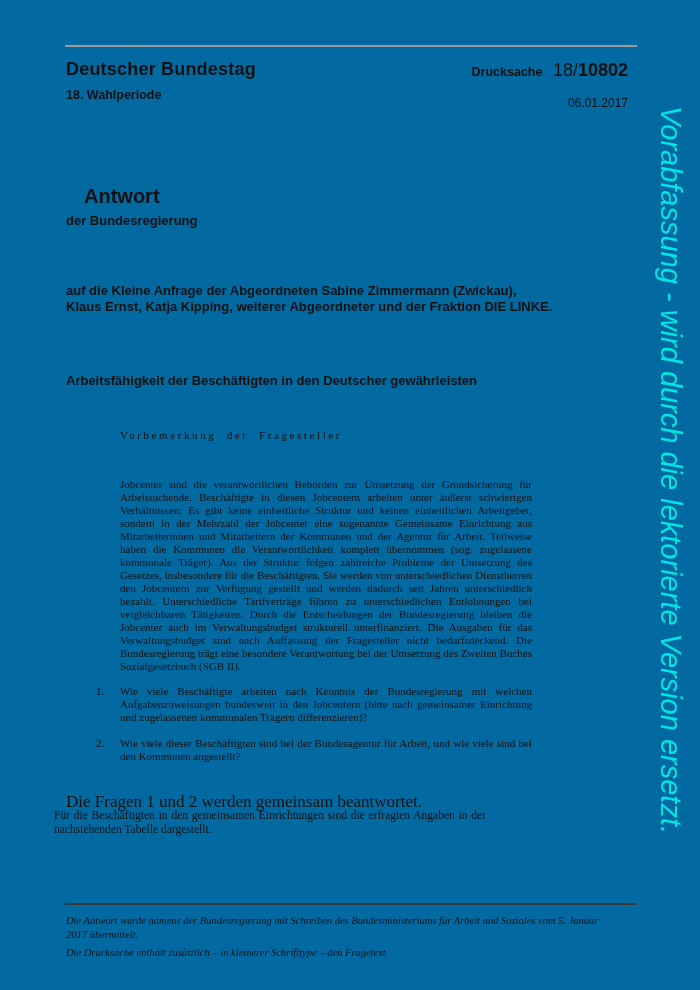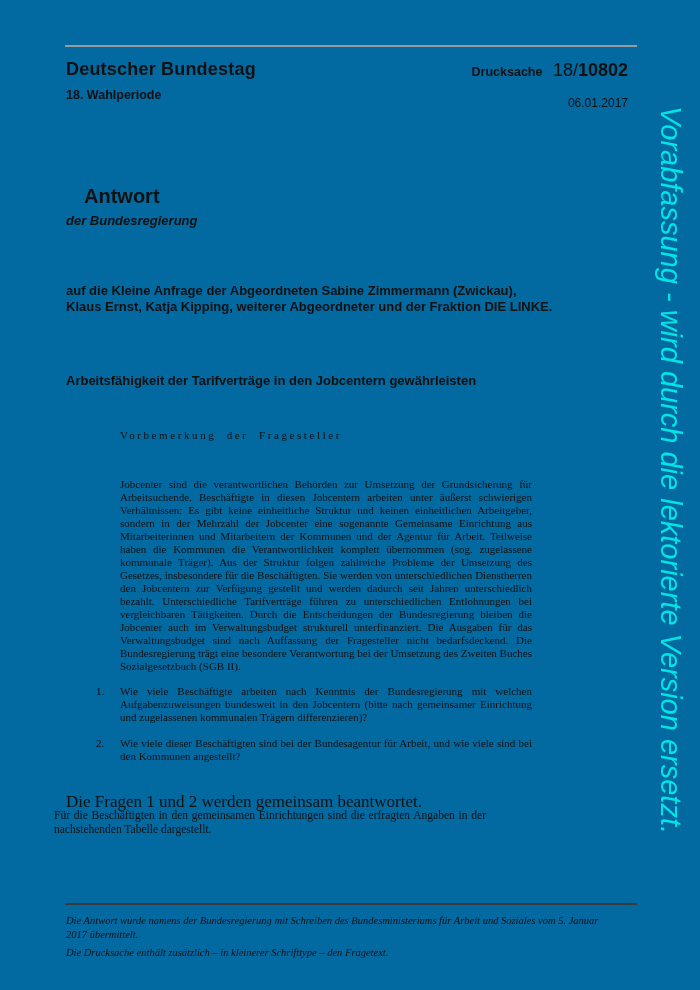--- a/index.html
+++ b/index.html
@@ -19,21 +19,21 @@
   .pub-title { left: 66px; top: 59px; font-size: 18px; font-weight: bold; letter-spacing: 0.2px; }
   .period { left: 66px; top: 88px; font-size: 12.5px; font-weight: bold; }
   .doc-ref { left: 360px; top: 60px; width: 268px; text-align: right; white-space: nowrap; }
   .doc-ref .lbl { font-size: 12.5px; font-weight: bold; }
   .doc-ref .prefix { font-size: 18px; font-weight: normal; margin-left: 6px; }
   .doc-ref .num { font-size: 18px; font-weight: bold; }
   .doc-date { left: 428px; top: 96px; width: 200px; text-align: right; font-size: 12px; }
 
   
   .answer-heading { left: 84px; top: 185px; font-size: 20px; font-weight: bold; }
-  .answer-sub { left: 66px; top: 213px; font-size: 13px; font-weight: bold; font-style: italic; }
+  .answer-sub { left: 66px; top: 213px; font-size: 13px; font-weight: bold; }
   .recipient { left: 66px; top: 283px; width: 520px; font-size: 13px; font-weight: bold; line-height: 16px; }
   .subject { left: 66px; top: 373px; width: 540px; font-size: 13px; font-weight: bold; }
 
   
   .serif { font-family: "Liberation Serif", serif; }
   .pre-heading {
     left: 120px; top: 429px; font-size: 11px;
     letter-spacing: 2.6px; word-spacing: 5px;
   }
   .pre-body {
@@ -84,21 +84,21 @@
   <div class="abs doc-date">06.01.2017</div>
 
   <div class="abs watermark" style="color: rgb(0, 229, 229);">Vorabfassung - wird durch die lektorierte Version ersetzt.</div>
 
   <div class="abs answer-heading">Antwort</div>
   <div class="abs answer-sub">der Bundesregierung</div>
   <div class="abs recipient">
     <div>auf die Kleine Anfrage der Abgeordneten Sabine Zimmermann (Zwickau),</div>
     <div>Klaus Ernst, Katja Kipping, weiterer Abgeordneter und der Fraktion DIE LINKE.</div>
   </div>
-  <div class="abs subject">Arbeitsfähigkeit der Tarifverträge in den Jobcentern gewährleisten</div>
+  <div class="abs subject">Arbeitsfähigkeit der Beschäftigten in den Deutscher gewährleisten</div>
 
   <div class="abs serif pre-heading">Vorbemerkung der Fragesteller</div>
   <div class="abs serif pre-body">Jobcenter sind die verantwortlichen Behörden zur Umsetzung der Grundsicherung für Arbeitsuchende. Beschäftigte in diesen Jobcentern arbeiten unter äußerst schwierigen Verhältnissen: Es gibt keine einheitliche Struktur und keinen einheitlichen Arbeitgeber, sondern in der Mehrzahl der Jobcenter eine sogenannte Gemeinsame Einrichtung aus Mitarbeiterinnen und Mitarbeitern der Kommunen und der Agentur für Arbeit. Teilweise haben die Kommunen die Verantwortlichkeit komplett übernommen (sog. zugelassene kommunale Träger). Aus der Struktur folgen zahlreiche Probleme der Umsetzung des Gesetzes, insbesondere für die Beschäftigten. Sie werden von unterschiedlichen Dienstherren den Jobcentern zur Verfügung gestellt und werden dadurch seit Jahren unterschiedlich bezahlt. Unterschiedliche Tarifverträge führen zu unterschiedlichen Entlohnungen bei vergleichbaren Tätigkeiten. Durch die Entscheidungen der Bundesregierung bleiben die Jobcenter auch im Verwaltungsbudget strukturell unterfinanziert. Die Ausgaben für das Verwaltungsbudget sind nach Auffassung der Fragesteller nicht bedarfsdeckend. Die Bundesregierung trägt eine besondere Verantwortung bei der Umsetzung des Zweiten Buches Sozialgesetzbuch (SGB II).</div>
 
   <div class="abs serif questions">
     <div class="q-row">
       <span class="q-num">1.</span>
       <span class="q-text">Wie viele Beschäftigte arbeiten nach Kenntnis der Bundesregierung mit welchen Aufgabenzuweisungen bundesweit in den Jobcentern (bitte nach gemeinsamer Einrichtung und zugelassenen kommunalen Trägern differenzieren)?</span>
     </div>
     <div class="q-row">

